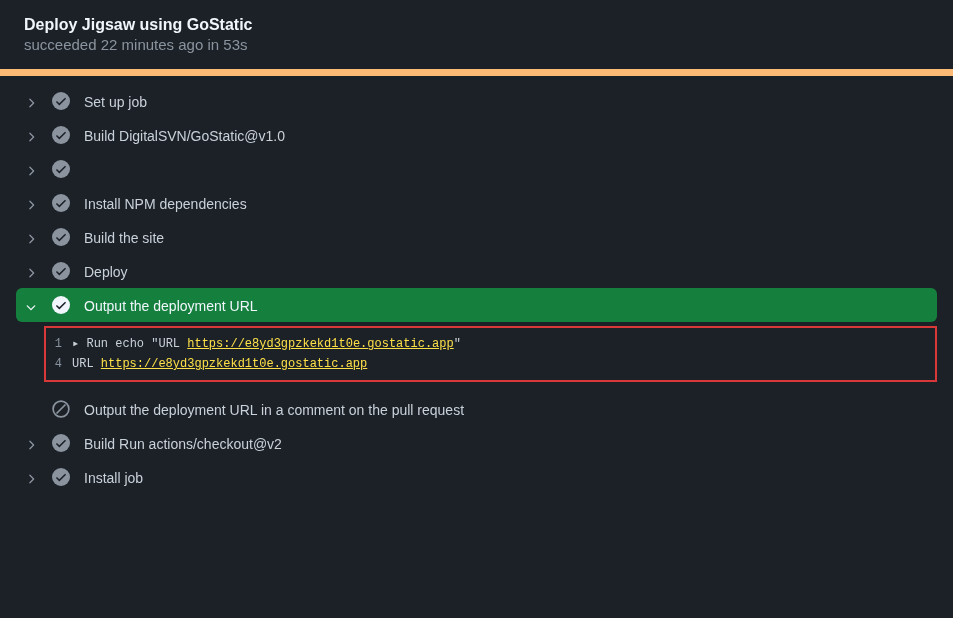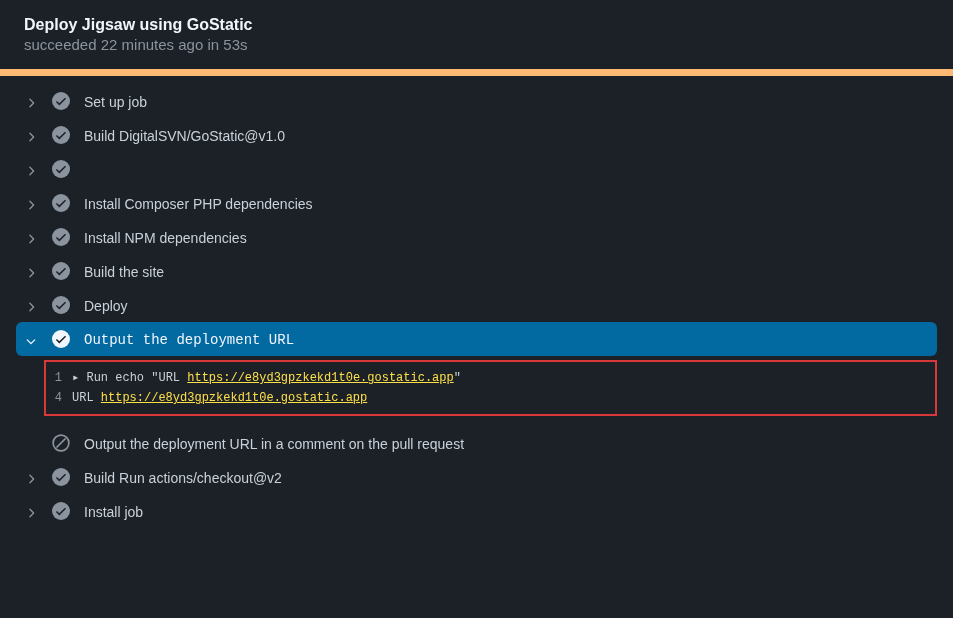--- a/index.html
+++ b/index.html
@@ -30,25 +30,24 @@
       padding: 8px 0;
     }
     .step {
       display: flex;
       align-items: flex-end;
       padding: 8px 24px;
       gap: 14px;
       cursor: pointer;
     }
     .step.expanded {
-      background: #0369a1;
+      background: #15803d;
       border-radius: 6px;
       margin: 0 16px 0 16px;
       padding: 8px 8px;
-      font-family: Liberation Mono, monospace;
     }
     .step-icon-chevron {
       width: 14px;
       height: 14px;
       display: flex;
       align-items: center;
       justify-content: center;
       color: #8b949e;
     }
     .step-icon-status {
@@ -148,34 +147,20 @@
         <svg viewBox="0 0 16 16" width="14" height="14" fill="#8b949e">
           <path d="M6.22 3.22a.75.75 0 0 1 1.06 0l4.25 4.25a.75.75 0 0 1 0 1.06l-4.25 4.25a.75.75 0 0 1-1.06-1.06L9.94 8 6.22 4.28a.75.75 0 0 1 0-1.06z"></path>
         </svg>
       </span>
       <span class="step-icon-status">
         <svg viewBox="0 0 16 16" width="18" height="18">
           <circle cx="8" cy="8" r="8" fill="#8b949e"></circle>
           <path fill="#1c2128" d="M6.5 10.1 4.4 8l-.9.9 3 3 6-6-.9-.9z"></path>
         </svg>
       </span>
-      <span class="step-title">Install Composer PHP dependencies</span>
-    </div>
-    <div class="step">
-      <span class="step-icon-chevron">
-        <svg viewBox="0 0 16 16" width="14" height="14" fill="#8b949e">
-          <path d="M6.22 3.22a.75.75 0 0 1 1.06 0l4.25 4.25a.75.75 0 0 1 0 1.06l-4.25 4.25a.75.75 0 0 1-1.06-1.06L9.94 8 6.22 4.28a.75.75 0 0 1 0-1.06z"></path>
-        </svg>
-      </span>
-      <span class="step-icon-status">
-        <svg viewBox="0 0 16 16" width="18" height="18">
-          <circle cx="8" cy="8" r="8" fill="#8b949e"></circle>
-          <path fill="#1c2128" d="M6.5 10.1 4.4 8l-.9.9 3 3 6-6-.9-.9z"></path>
-        </svg>
-      </span>
       <span class="step-title">Install NPM dependencies</span>
     </div>
     <div class="step">
       <span class="step-icon-chevron">
         <svg viewBox="0 0 16 16" width="14" height="14" fill="#8b949e">
           <path d="M6.22 3.22a.75.75 0 0 1 1.06 0l4.25 4.25a.75.75 0 0 1 0 1.06l-4.25 4.25a.75.75 0 0 1-1.06-1.06L9.94 8 6.22 4.28a.75.75 0 0 1 0-1.06z"></path>
         </svg>
       </span>
       <span class="step-icon-status">
         <svg viewBox="0 0 16 16" width="18" height="18">

